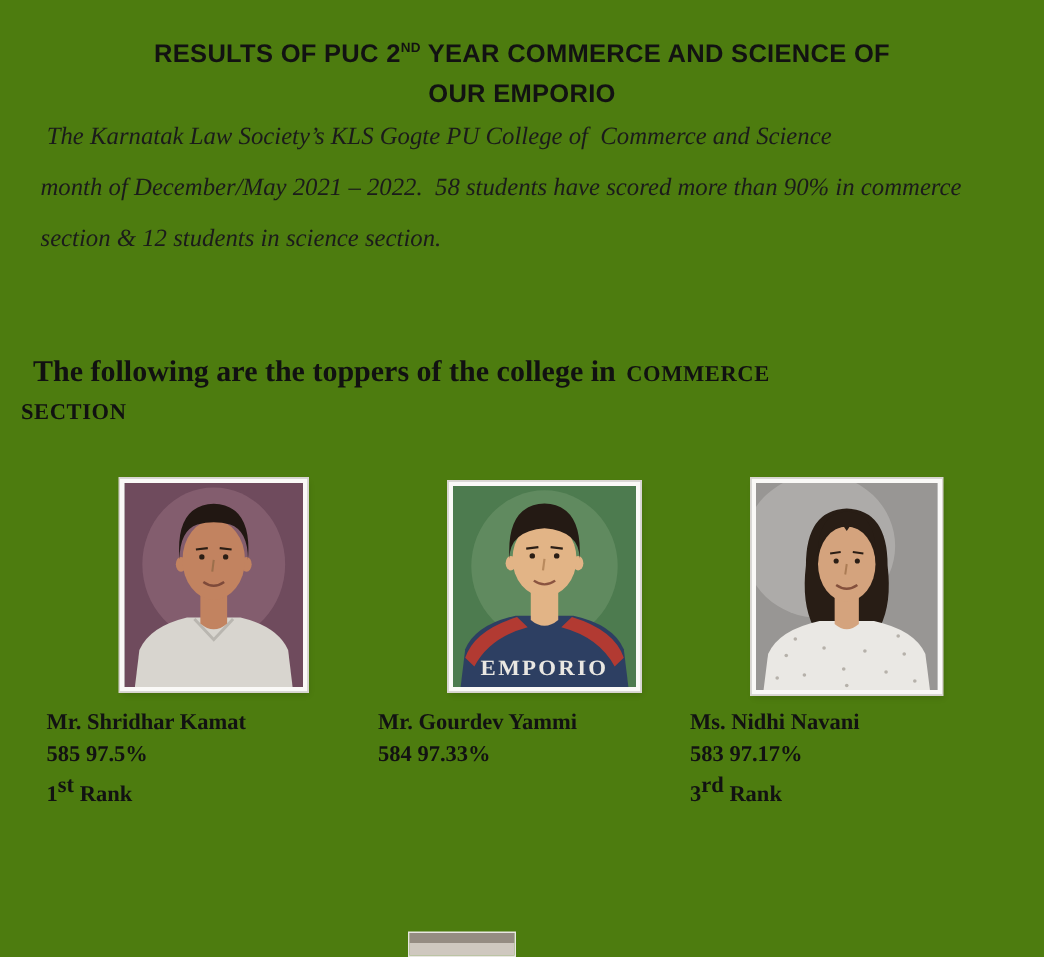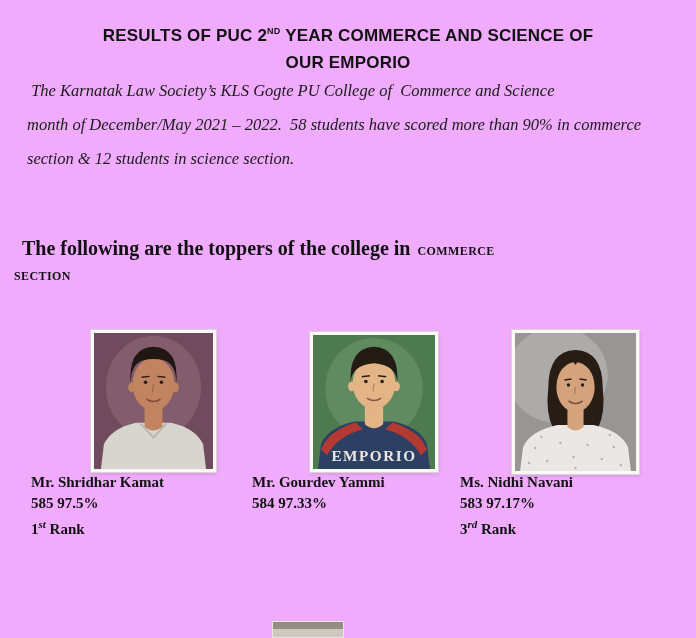--- a/index.html
+++ b/index.html
@@ -1,52 +1,52 @@
 <!DOCTYPE html>
 <html><head>
 <meta charset="utf-8">
 <style>
   html,body{margin:0;padding:0;background:#ffffff;}
   .page{
-    position:relative;width:696px;height:638px;background:#f0abfc;overflow:hidden;
+    position:relative;width:696px;height:638px;background:#4d7c0f;overflow:hidden;
     font-family:"Liberation Serif",serif;color:#161616;
   }
   
   .title{
     position:absolute;top:7px;left:0;width:100%;text-align:center;
     font-family:"Liberation Sans",sans-serif;font-weight:bold;font-size:17px;
     line-height:27px;letter-spacing:.2px;color:#121212;
   }
   .title sup{font-size:9px;vertical-align:super;}
   
   .intro{position:absolute;top:74px;left:27px;width:645px;font-size:16.5px;color:#1b1b1b;font-style:italic;}
   .intro-line{white-space:pre;height:34px;line-height:34px;}
   .intro sup{font-size:10px;vertical-align:super;}
   
   .heading{position:absolute;top:236px;left:14px;font-weight:bold;color:#111;width:670px;}
   .heading-line1{font-size:20px;line-height:25px;padding-left:8px;}
-  .heading .caps{font-size:12px;letter-spacing:.4px;}
+  .heading .caps{font-size:15px;letter-spacing:.4px;}
   .heading-line1 .caps{margin-left:7px;}
   .heading-line2{line-height:22px;margin-top:1px;}
   
   .photo{
     position:absolute;box-sizing:border-box;border:3px solid #faf9f7;
     box-shadow:0 0 0 1px #d9d5d0,1px 2px 4px rgba(0,0,0,.12);
-    margin:16px;padding:0;background:#9a9a9a;
+    margin:5px;padding:0;background:#9a9a9a;
   }
   .photo svg{display:block;width:100%;height:100%;}
   .photo1{left:75px;top:314px;width:125px;height:142px;}
   .photo2{left:294px;top:316px;width:128px;height:140px;}
   .photo3{left:496px;top:314px;width:127px;height:144px;}
   
   .caption{
     position:absolute;width:200px;text-align:left;font-weight:bold;
     font-size:15px;line-height:21px;color:#121212;
   }
-  .caption sup{font-size:11px;vertical-align:super;font-style:italic;}
+  .caption sup{font-size:15px;vertical-align:super;}
   .caption1{left:31px;top:472px;}
   .caption2{left:252px;top:472px;}
   .caption3{left:460px;top:472px;}
   
   .fragment{
     position:absolute;left:272px;top:621px;width:72px;height:17px;
     background:linear-gradient(#958c82 0 45%,#cfc8bf 45% 100%);
     border:1px solid #e9e6e2;box-sizing:border-box;
   }
 </style>

